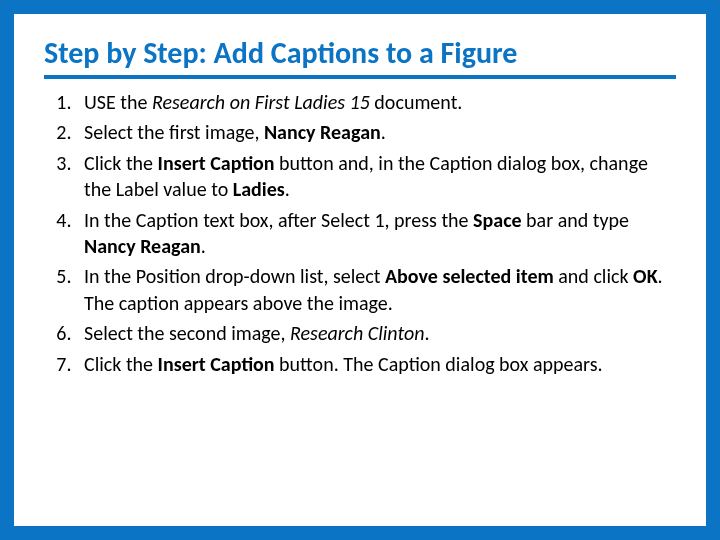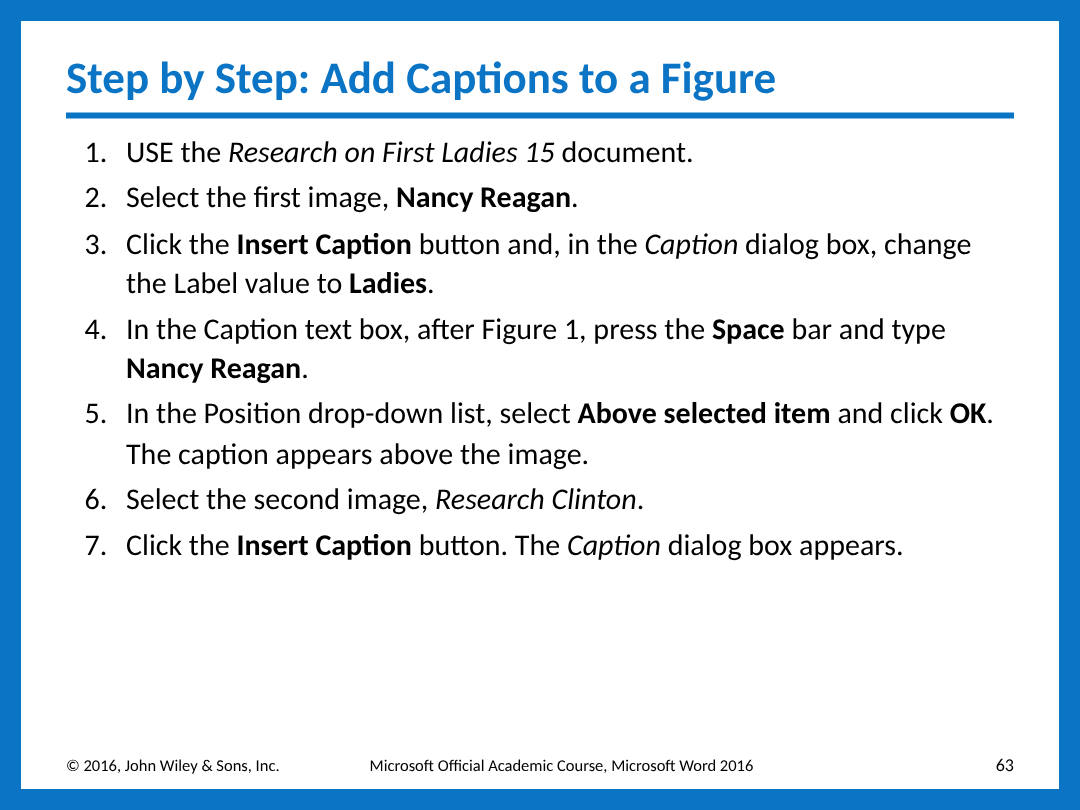--- a/index.html
+++ b/index.html
@@ -39,21 +39,21 @@
     font-size: 20px;
     line-height: 1.32;
     color: #000;
   }
   ol.steps li {
     margin-bottom: 4px;
     padding-left: 8px;
   }
   .b { font-weight: 700; margin-top: 27px; }
   .bi { font-weight: 400; font-style: italic; }
-  .i { font-style: italic; }
+  .i { }
   .footer {
     position: absolute;
     left: 30px;
     right: 30px;
     bottom: 8px;
     display: flex;
     align-items: baseline;
     font-size: 11px;
     color: #000;
   }
@@ -73,32 +73,27 @@
       <li>
         <span>USE the </span><span class="bi">Research on First Ladies 15</span><span> document.</span>
       </li>
       <li>
         <span>Select the first image, </span><span class="b">Nancy Reagan</span><span>.</span>
       </li>
       <li>
         <span>Click the </span><span class="b">Insert Caption</span><span> button and, in the </span><span class="i">Caption</span><span> dialog box, change the Label value to </span><span class="b">Ladies</span><span>.</span>
       </li>
       <li>
-        <span>In the Caption text box, after Figure 1, press the </span><span class="b">Space</span><span> bar and type </span><span class="b">Nancy Reagan</span><span>.</span>
+        <span>In the Caption text box, after Select 1, press the </span><span class="b">Space</span><span> bar and type </span><span class="b">Nancy Reagan</span><span>.</span>
       </li>
       <li>
         <span>In the Position drop-down list, select </span><span class="b">Above selected item</span><span> and click </span><span class="b">OK</span><span>. The caption appears above the image.</span>
       </li>
       <li>
         <span>Select the second image, </span><span class="bi">Research Clinton</span><span>.</span>
       </li>
       <li>
         <span>Click the </span><span class="b">Insert Caption</span><span> button. The </span><span class="i">Caption</span><span> dialog box appears.</span>
       </li>
     </ol>
   </div>
 
-  <div class="footer">
-    <div class="left">© 2016, John Wiley &amp; Sons, Inc.</div>
-    <div class="center">Microsoft Official Academic Course, Microsoft Word 2016</div>
-    <div class="right">63</div>
-  </div>
 </div>
 
 </body></html>

